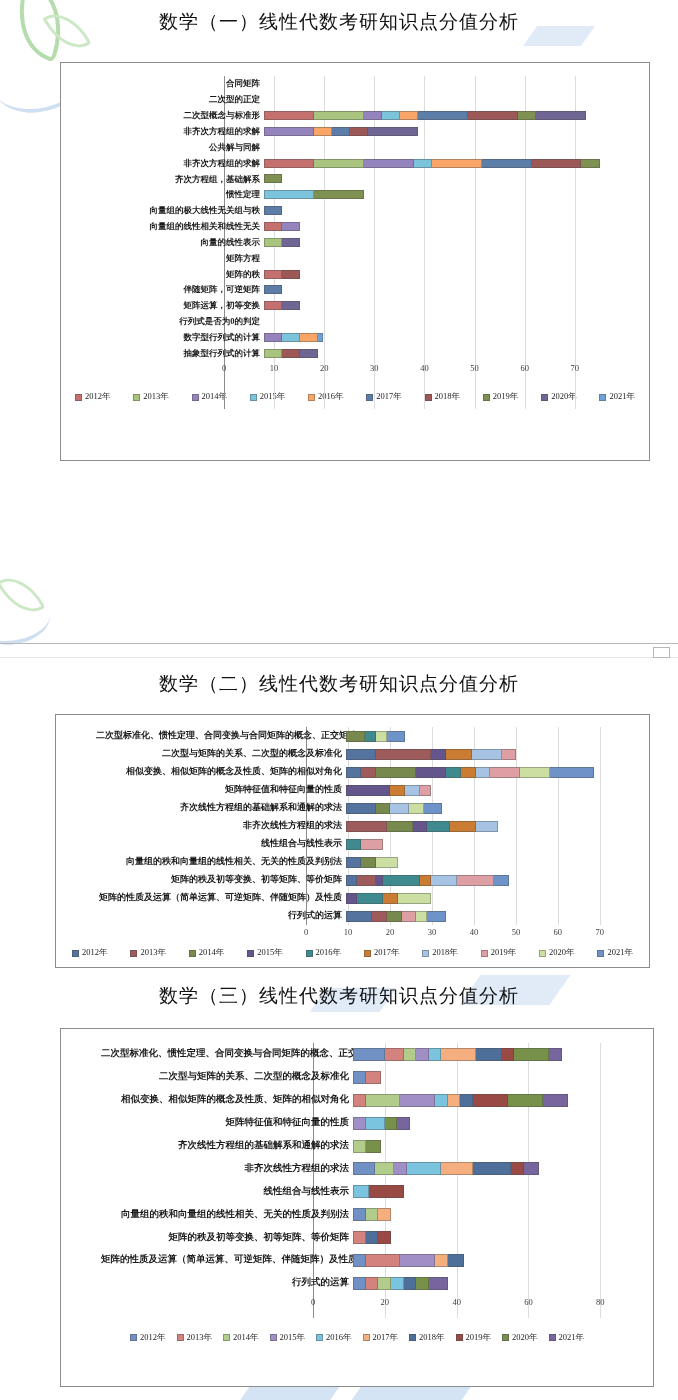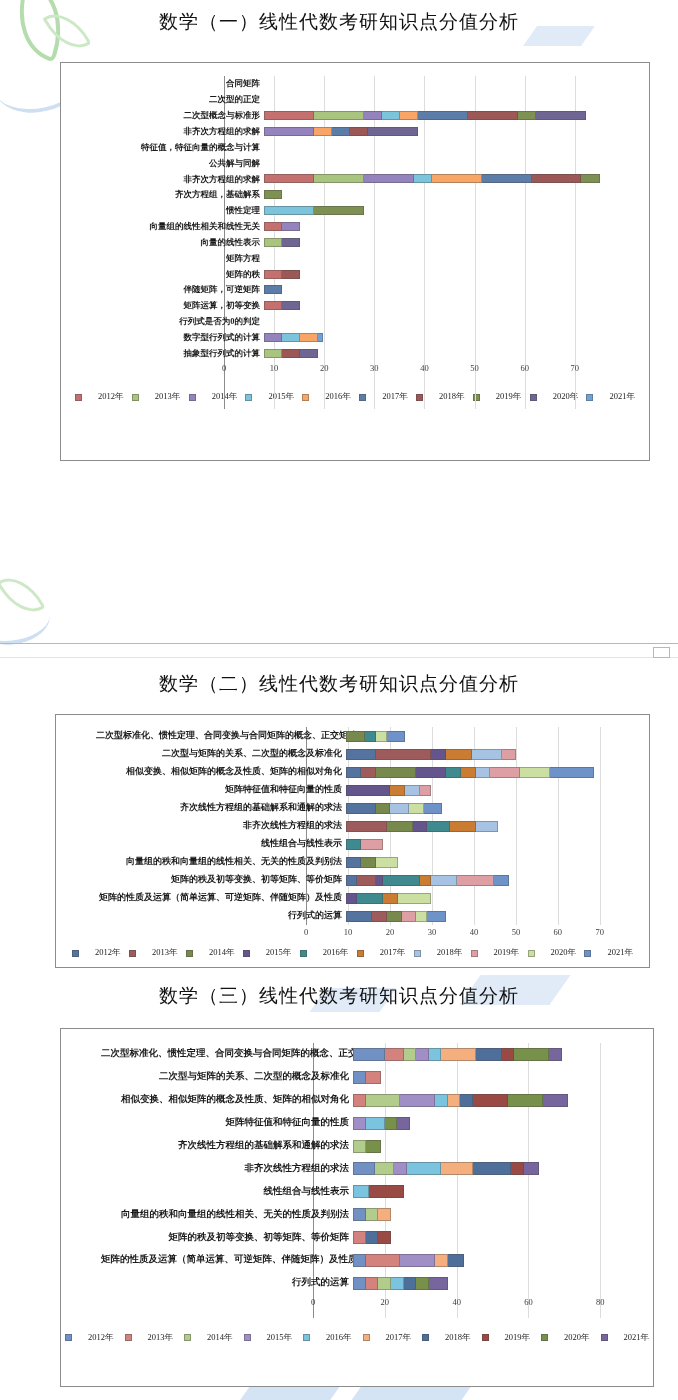--- a/index.html
+++ b/index.html
@@ -39,21 +39,21 @@
   .bar-row { display:flex; align-items:center; height:var(--rowh); }
   .row-label { width:var(--labelw); padding-right:4px; text-align:right; font-weight:bold;
     color:#1a1a1a; font-size:var(--labfs); line-height:1.05; white-space:nowrap; overflow:visible; }
   .row-track { flex:1; margin-right:var(--rplot); display:flex; align-items:center; height:100%; }
   .bar-seg { height:var(--barh); border:1px solid rgba(70,70,70,.38); border-left:none; }
   .bar-seg:first-child { border-left:1px solid rgba(70,70,70,.38); }
   .axis-row { position:relative; margin-left:var(--labelw); margin-right:var(--rplot);
     height:13px; font-size:8.5px; color:#3c3c3c; }
   .axis-tick-label { position:absolute; top:2px; transform:translateX(-50%); }
   .legend { display:flex; align-items:center; font-size:8.5px; color:#222; }
-  .legend-item { display:flex; align-items:center; white-space:nowrap;gap:13px; }
+  .legend-item { display:flex; align-items:center; white-space:nowrap; }
   .legend-swatch { width:7px; height:7px; margin-right:3px; border:1px solid rgba(70,70,70,.4); }
 
   #chart1 { left:60px; top:62px; width:590px; height:399px;
     --labelw:163px; --rplot:4px; --rowh:15.85px; --barh:9px; --padtop:13px; --labfs:8.5px;
     --gridh:333px; }
   #chart1 .legend { margin:17px 14px 0 14px; justify-content:space-between; }
 
   #chart2 { left:55px; top:714px; width:595px; height:254px;
     --labelw:250px; --rplot:3px; --rowh:18px; --barh:11px; --padtop:12px; --labfs:9px;
     --gridh:198px; }
@@ -126,24 +126,20 @@
           <div class="row-label">非齐次方程组的求解</div>
           <div class="row-track">
             <div class="bar-seg" title="2014年: 11" style="width: 13.0952%; background: rgb(149, 131, 189);"></div>
             <div class="bar-seg" title="2016年: 4" style="width: 4.7619%; background: rgb(249, 165, 104);"></div>
             <div class="bar-seg" title="2017年: 4" style="width: 4.7619%; background: rgb(92, 125, 168);"></div>
             <div class="bar-seg" title="2018年: 4" style="width: 4.7619%; background: rgb(156, 88, 86);"></div>
             <div class="bar-seg" title="2020年: 11" style="width: 13.0952%; background: rgb(111, 102, 148);"></div>
           </div>
         </div>
         <div class="bar-row">
-          <div class="row-label">特征值，特征向量的概念与计算</div>
-          <div class="row-track"></div>
-        </div>
-        <div class="bar-row">
           <div class="row-label">公共解与同解</div>
           <div class="row-track"></div>
         </div>
         <div class="bar-row">
           <div class="row-label">非齐次方程组的求解</div>
           <div class="row-track">
             <div class="bar-seg" title="2012年: 11" style="width: 13.0952%; background: rgb(196, 112, 110);"></div>
             <div class="bar-seg" title="2013年: 11" style="width: 13.0952%; background: rgb(169, 196, 127);"></div>
             <div class="bar-seg" title="2014年: 11" style="width: 13.0952%; background: rgb(149, 131, 189);"></div>
             <div class="bar-seg" title="2015年: 4" style="width: 4.7619%; background: rgb(123, 196, 219);"></div>
@@ -157,20 +153,26 @@
           <div class="row-label">齐次方程组，基础解系</div>
           <div class="row-track">
             <div class="bar-seg" title="2019年: 4" style="width: 4.7619%; background: rgb(126, 145, 82);"></div>
           </div>
         </div>
         <div class="bar-row">
           <div class="row-label">惯性定理</div>
           <div class="row-track">
             <div class="bar-seg" title="2015年: 11" style="width: 13.0952%; background: rgb(123, 196, 219);"></div>
             <div class="bar-seg" title="2019年: 11" style="width: 13.0952%; background: rgb(126, 145, 82);"></div>
+          </div>
+        </div>
+        <div class="bar-row">
+          <div class="row-label">向量组的极大线性无关组与秩</div>
+          <div class="row-track">
+            <div class="bar-seg" title="2017年: 4" style="width: 4.7619%; background: rgb(92, 125, 168);"></div>
           </div>
         </div>
         <div class="bar-row">
           <div class="row-label">向量组的线性相关和线性无关</div>
           <div class="row-track">
             <div class="bar-seg" title="2012年: 4" style="width: 4.7619%; background: rgb(196, 112, 110);"></div>
             <div class="bar-seg" title="2014年: 4" style="width: 4.7619%; background: rgb(149, 131, 189);"></div>
           </div>
         </div>
         <div class="bar-row">

